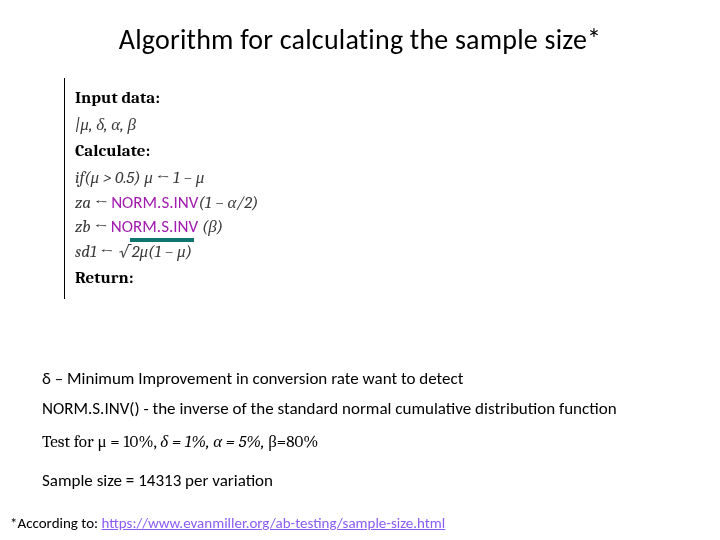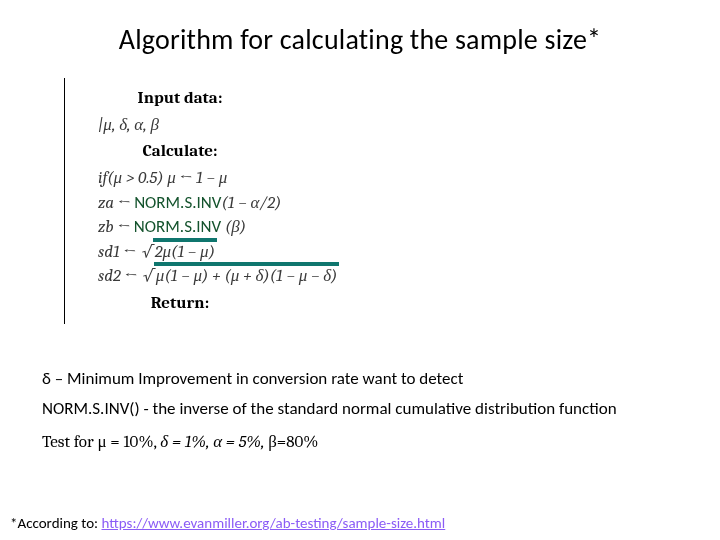--- a/index.html
+++ b/index.html
@@ -34,36 +34,34 @@
     left: 64px;
     width: 340px;
     border-left: 1.5px solid #000;
     padding: 6px 0 6px 10px;
     font-family: Cambria, "Times New Roman", serif;
     font-size: 17px;
     line-height: 1.45;
     color: #222;
   }
   .section-head {
-    text-align: center;
     font-weight: 700;
     width: 210px;
     margin: 2px 0 2px 0;
     color: #000;
   }
   .algo-line {
     font-style: italic;
     color: #3a3a3a;
     white-space: nowrap;
-    margin-left: 23px;
   }
   .algo-line .func {
     font-style: normal;
     font-family: Calibri, Arial, sans-serif;
-    color: #14532d;
+    color: #a21caf;
     font-weight: 400;
   }
   .sqrt {
     display: inline-block;
     position: relative;
     padding-left: 2px;
   }
   .sqrt::before {
     content: "√";
     margin-right: -2px;
@@ -135,33 +133,31 @@
     </div>
 
     <div class="algo-line">
       <span>zb ← </span><span class="func">NORM.S.INV</span><span> (β)</span>
     </div>
 
     <div class="algo-line">
       <span>sd1 ← </span><span class="sqrt"><span>2μ(1 − μ)</span></span>
     </div>
 
-    <div class="algo-line">
-      <span>sd2 ← </span><span class="sqrt"><span>μ(1 − μ) + (μ + δ)(1 − μ − δ)</span></span>
-    </div>
 
     <div class="section-head">Return:</div>
 
   </div>
 
   <div class="note note-delta">δ – Minimum Improvement in conversion rate want to detect</div>
   <div class="note note-norm">NORM.S.INV() - the inverse of the standard normal cumulative distribution function</div>
 
   <div class="note-test-label">
     <span class="bold">Test for μ = 10%, </span><span class="bold" style="font-style:italic;">δ = 1%, α = 5%, </span><span class="bold">β=80%</span>
   </div>
 
+  <div class="note note-sample">Sample size = 14313 per variation</div>
 
   <div class="footnote">
     <span>*According to:  </span><a href="#">https://www.evanmiller.org/ab-testing/sample-size.html</a>
   </div>
 
 </div>
 
 </body></html>

